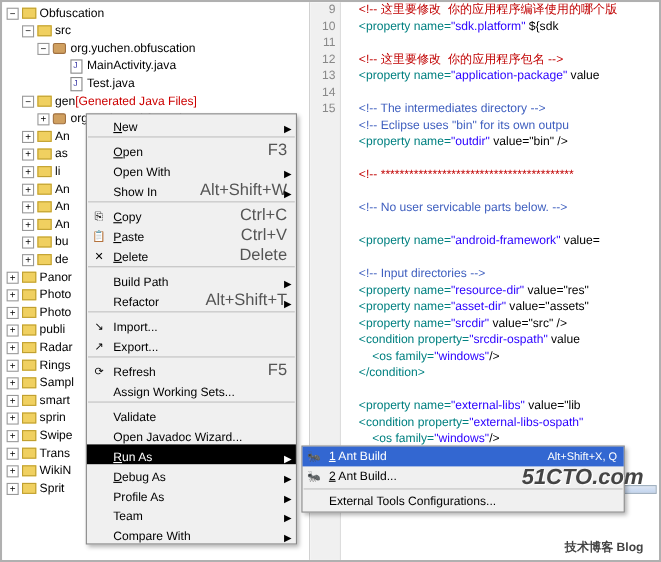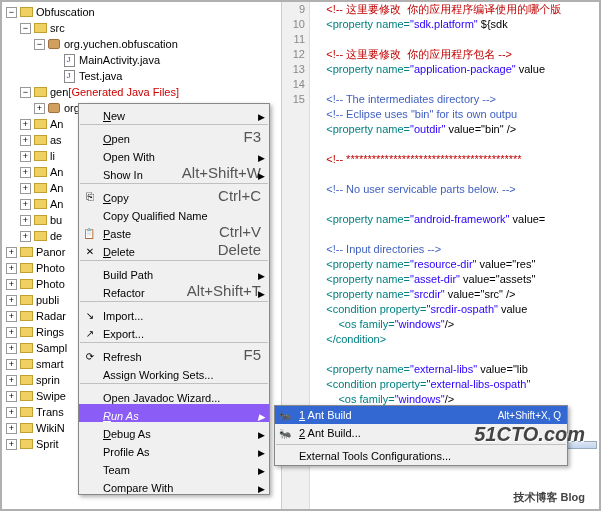--- a/index.html
+++ b/index.html
@@ -20,21 +20,21 @@
 .gut { width: 28px; background: #f0f0f0; border-right: 1px solid #ddd; text-align: right; padding-right: 4px; color: #888; font-size: 11px; }
 .gut div { height: 15px; line-height: 15px; }
 .code { flex: 1; padding-left: 4px; white-space: pre; }
 .code div { height: 15px; line-height: 15px; }
 .tag { color: #008080; }
 .val { color: #2a00ff; }
 .cmt { color: #3f5fbf; }
 .cmtred { color: #c00000; }
 .ctx { position: absolute; left: 78px; top: 103px; width: 192px; background: #f0f0f0; border: 1px solid #888; box-shadow: 2px 2px 4px rgba(0,0,0,0.3); z-index: 10; }
 .ctx-row { display: flex; align-items: flex-end; height: 18px; padding-left: 24px; padding-right: 8px; position: relative; }
-.ctx-row.hi { background: #8b5cf6; color: #fff; font-style: italic; }
+.ctx-row.hi { background: #000000; color: #fff; }
 .ctx-sep { height: 1px; background: #c0c0c0; margin: 2px 1px; }
 .ctx-key { margin-left: auto; color: #555; font-size: 15px; }
 .ctx-u { text-decoration: underline; }
 .ctx-arr { position: absolute; right: 4px; font-size: 9px; }
 .ctx-ico { position: absolute; left: 4px; width: 14px; height: 14px; display: flex; align-items: center; justify-content: center; font-size: 10px; }
 .sub { position: absolute; left: 274px; top: 405px; width: 294px; background: #f0f0f0; border: 1px solid #888; box-shadow: 2px 2px 4px rgba(0,0,0,0.3); z-index: 11; }
 .sub-row { display: flex; align-items: center; height: 18px; padding-left: 24px; padding-right: 6px; position: relative; }
 .sub-row.hi { background: #3367d1; color: #fff; }
 .sub-key { margin-left: auto; font-size: 10px; }
 .wm { position: absolute; right: 16px; bottom: 6px; z-index: 20; text-align: right; color: #444; font-weight: bold; }
@@ -305,23 +305,20 @@
       <span class="ctx-key">Alt+Shift+W</span>
       <span class="ctx-arr">▶</span>
     </div>
     <div class="ctx-sep"></div>
     <div class="ctx-row">
       <span class="ctx-ico">⎘</span>
       <span><span class="ctx-u">C</span>opy</span>
       <span class="ctx-key">Ctrl+C</span>
     </div>
     <div class="ctx-row">
-      <span>Copy Qualified Name</span>
-    </div>
-    <div class="ctx-row">
       <span class="ctx-ico">📋</span>
       <span><span class="ctx-u">P</span>aste</span>
       <span class="ctx-key">Ctrl+V</span>
     </div>
     <div class="ctx-row">
       <span class="ctx-ico">✕</span>
       <span><span class="ctx-u">D</span>elete</span>
       <span class="ctx-key">Delete</span>
     </div>
     <div class="ctx-sep"></div>
@@ -346,20 +343,23 @@
     <div class="ctx-sep"></div>
     <div class="ctx-row">
       <span class="ctx-ico">⟳</span>
       <span>Refresh</span>
       <span class="ctx-key">F5</span>
     </div>
     <div class="ctx-row">
       <span>Assign Working Sets...</span>
     </div>
     <div class="ctx-sep"></div>
+    <div class="ctx-row">
+      <span>Validate</span>
+    </div>
     <div class="ctx-row">
       <span>Open Javadoc Wizard...</span>
     </div>
     <div class="ctx-row hi">
       <span><span class="ctx-u">R</span>un As</span>
       <span class="ctx-arr">▶</span>
     </div>
     <div class="ctx-row">
       <span><span class="ctx-u">D</span>ebug As</span>
       <span class="ctx-arr">▶</span>

